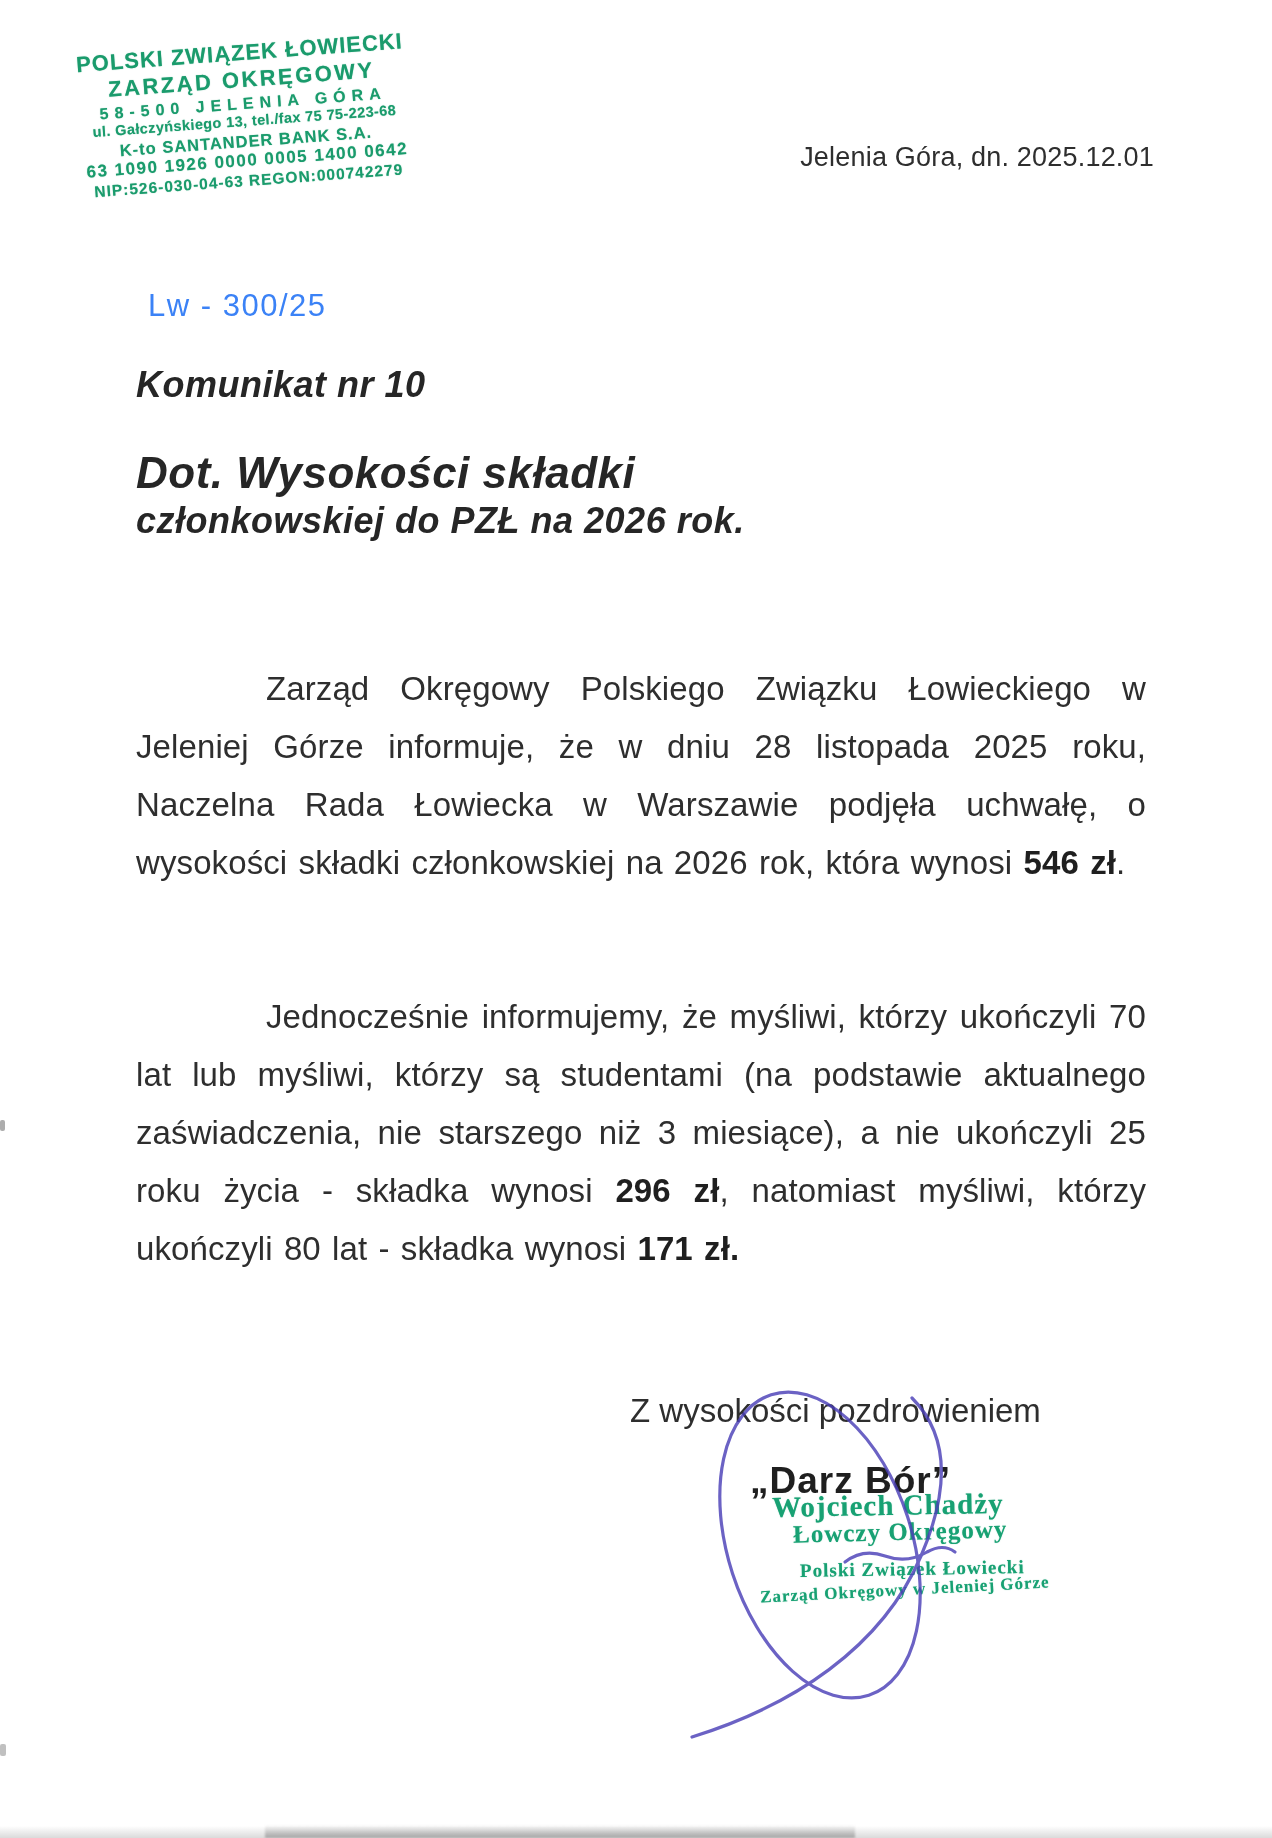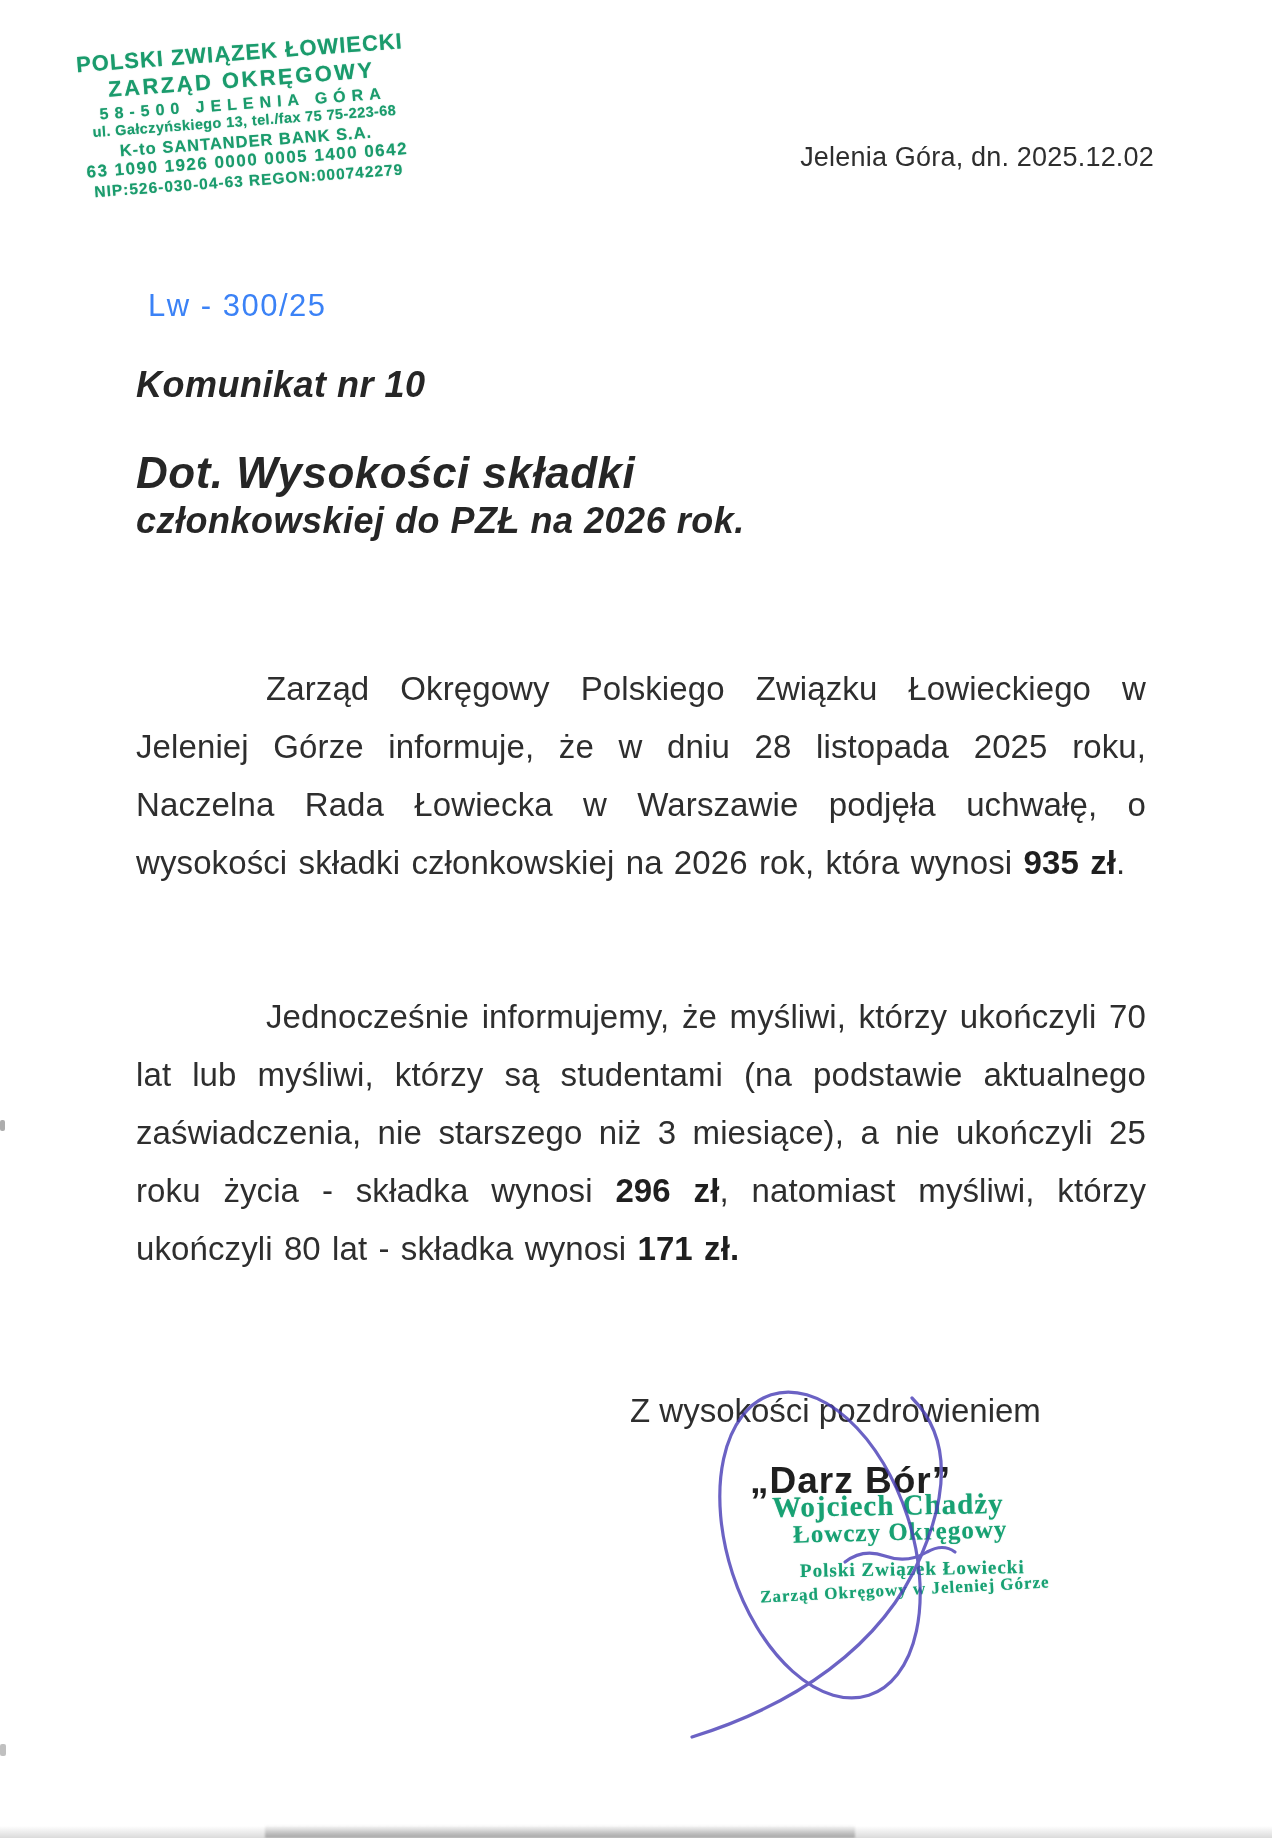--- a/index.html
+++ b/index.html
@@ -101,29 +101,29 @@
   <div class="letterhead" style="color: rgb(26, 155, 108);">
     <div class="lh1">POLSKI ZWIĄZEK ŁOWIECKI</div>
     <div class="lh2">ZARZĄD OKRĘGOWY</div>
     <div class="lh3">58-500 JELENIA GÓRA</div>
     <div class="lh4">ul. Gałczyńskiego 13, tel./fax 75 75-223-68</div>
     <div class="lh5">K-to SANTANDER BANK S.A.</div>
     <div class="lh6">63 1090 1926 0000 0005 1400 0642</div>
     <div class="lh7">NIP:526-030-04-63  REGON:000742279</div>
   </div>
 
-  <div class="dateline">Jelenia Góra, dn. 2025.12.02</div>
+  <div class="dateline">Jelenia Góra, dn. 2025.12.01</div>
 
   <div class="refnum">Lw -  300/25</div>
 
   <div class="titleblock t1">Komunikat nr 10</div>
   <div class="titleblock t2">Dot. Wysokości składki</div>
   <div class="titleblock t3">członkowskiej do PZŁ  na 2026 rok.</div>
 
-  <div class="para p1"><span>Zarząd Okręgowy Polskiego Związku Łowieckiego w Jeleniej Górze informuje, że w dniu 28 listopada 2025 roku, Naczelna Rada Łowiecka w Warszawie podjęła uchwałę, o wysokości składki członkowskiej na 2026 rok, która wynosi </span><span class="amt">935 zł</span><span>.</span></div>
+  <div class="para p1"><span>Zarząd Okręgowy Polskiego Związku Łowieckiego w Jeleniej Górze informuje, że w dniu 28 listopada 2025 roku, Naczelna Rada Łowiecka w Warszawie podjęła uchwałę, o wysokości składki członkowskiej na 2026 rok, która wynosi </span><span class="amt">546 zł</span><span>.</span></div>
 
   <div class="para p2"><span>Jednocześnie informujemy, że myśliwi, którzy ukończyli 70 lat lub myśliwi, którzy są studentami (na podstawie aktualnego zaświadczenia, nie starszego niż 3 miesiące), a nie ukończyli 25 roku życia - składka wynosi </span><span class="amt">296 zł</span><span>, natomiast myśliwi, którzy ukończyli 80 lat  - składka wynosi </span><span class="amt">171 zł.</span></div>
 
   <div class="closing">Z wysokości pozdrowieniem</div>
   <div class="darzbor">„Darz Bór”</div>
 
   <div class="sigstamp sg-name" style="color: rgb(24, 161, 115);">Wojciech Chadży</div>
   <div class="sigstamp sg-title" style="color: rgb(24, 161, 115);">Łowczy Okręgowy</div>
   <div class="sigstamp sg-org1" style="color: rgb(24, 161, 115);">Polski Związek Łowiecki</div>
   <div class="sigstamp sg-org2" style="color: rgb(24, 161, 115);">Zarząd Okręgowy w Jeleniej Górze</div>

